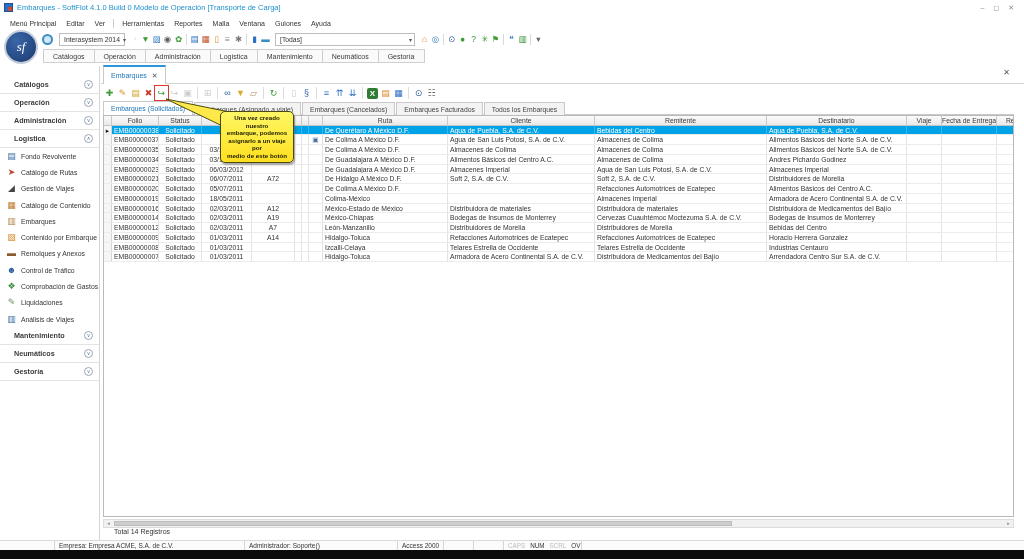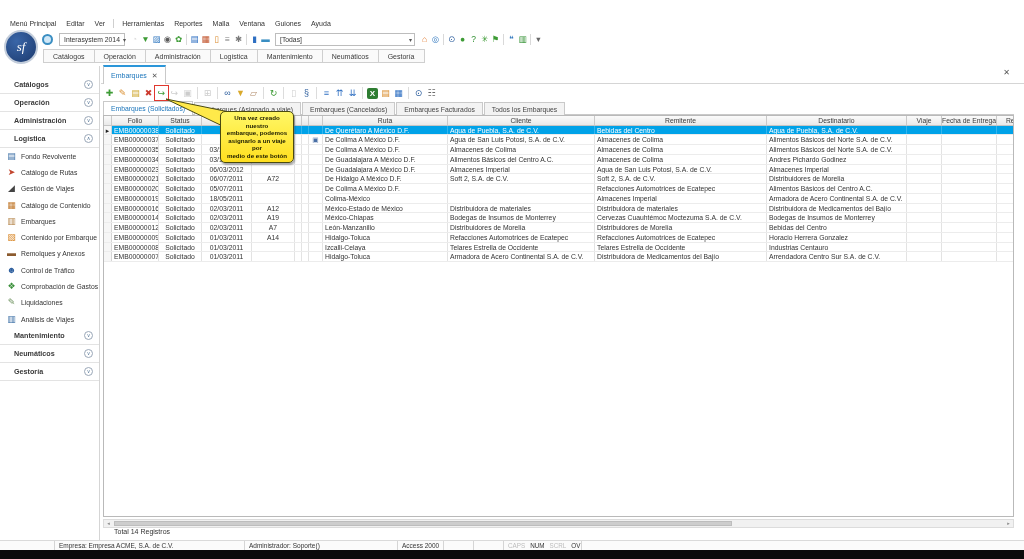--- a/index.html
+++ b/index.html
@@ -124,20 +124,29 @@
   .keys { gap:5px; }
   .key { font-size:6.3px; }
   .key.off { color:#bcbcbc; }
   .taskbar { position:absolute; left:0; right:0; top:550px; height:9px; background:#0b0b0b; }
 </style>
 </head>
 <body>
 
 <div id="app">
 
+  <div class="titlebar">
+    <span class="app-ico"></span>
+    <span class="title-text">Embarques - SoftFlot 4.1.0 Build 0  Modelo de Operación [Transporte de Carga]</span>
+    <span class="win-controls">
+        <span class="win-btn">–</span>
+        <span class="win-btn">◻</span>
+        <span class="win-btn">✕</span>
+      </span>
+  </div>
 
   <div class="menubar">
       <div class="menu-item">Menú Principal</div>
       <div class="menu-item">Editar</div>
       <div class="menu-item">Ver</div>
       <div class="menu-sep"></div>
       <div class="menu-item">Herramientas</div>
       <div class="menu-item">Reportes</div>
       <div class="menu-item">Malla</div>
       <div class="menu-item">Ventana</div>

